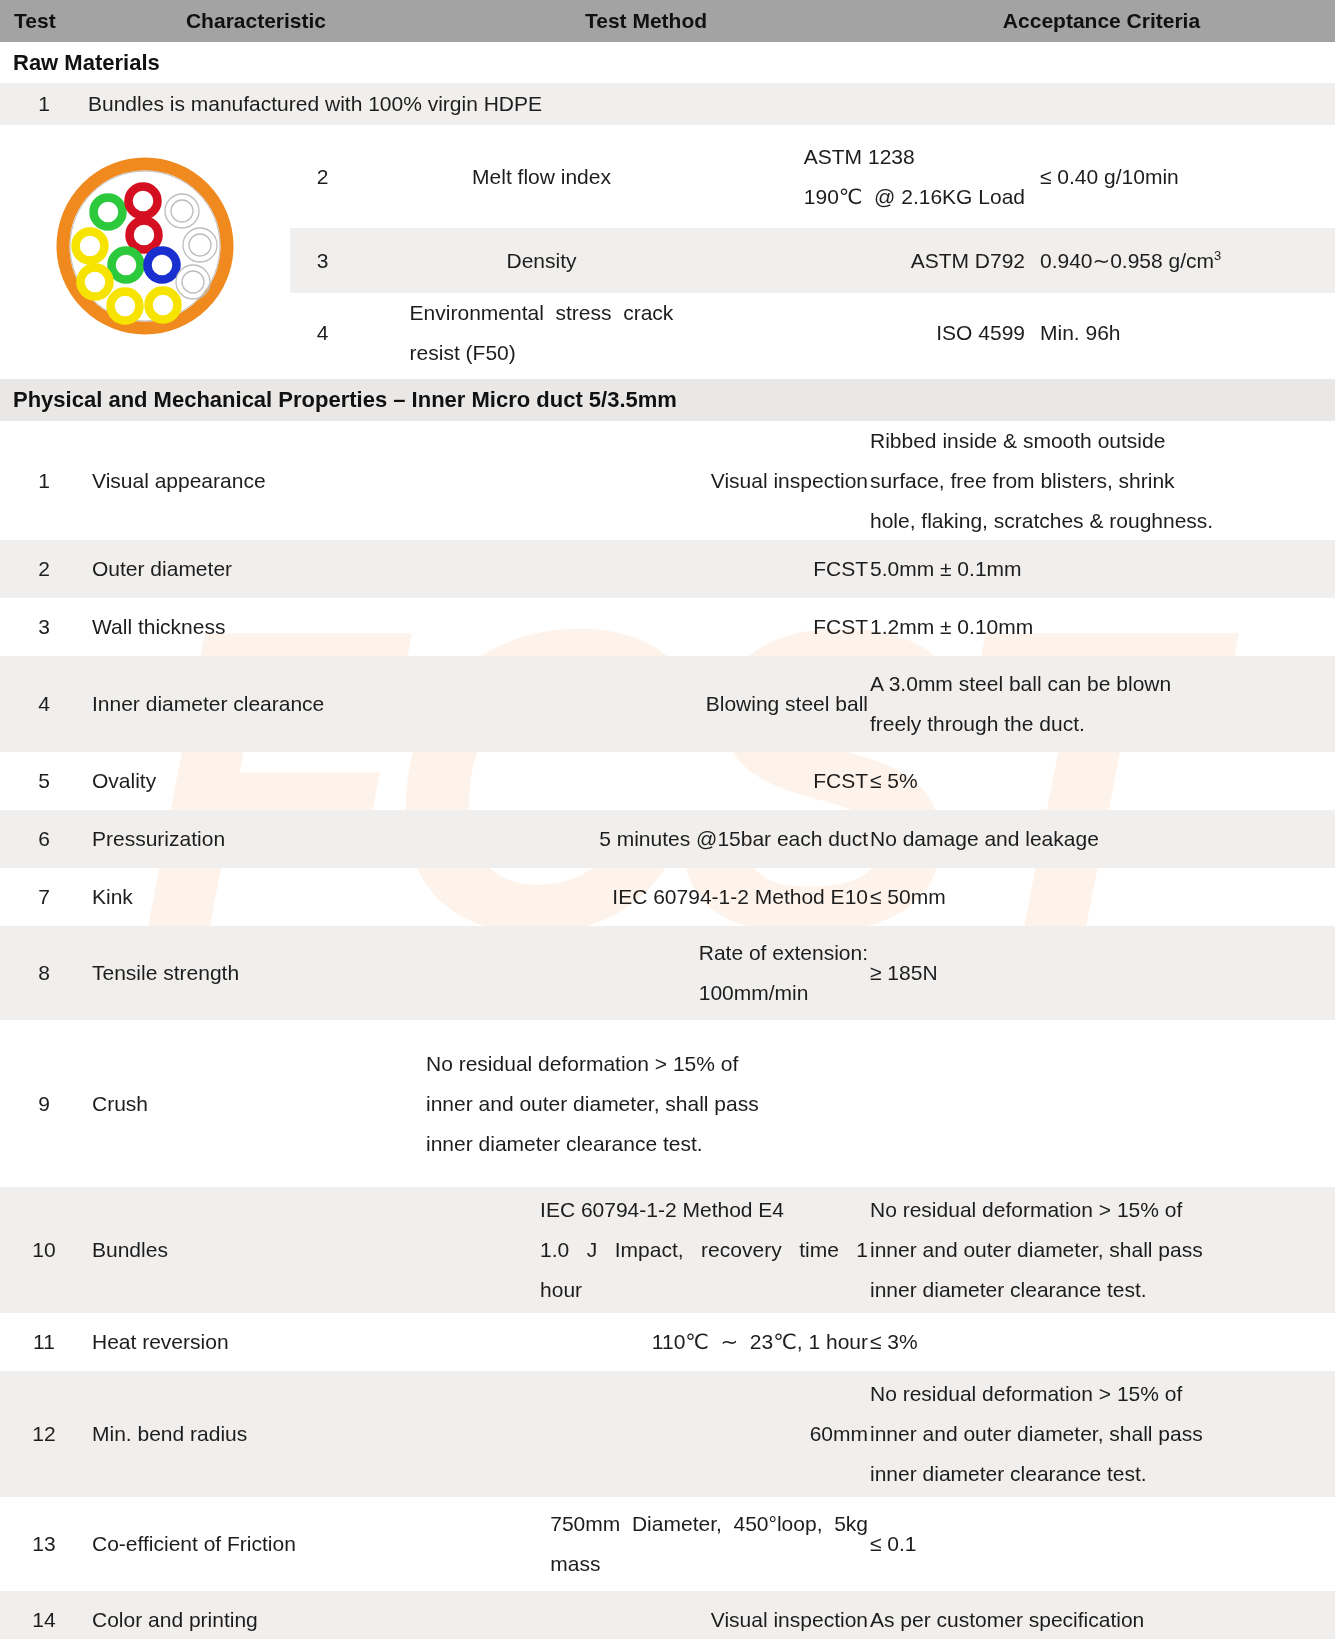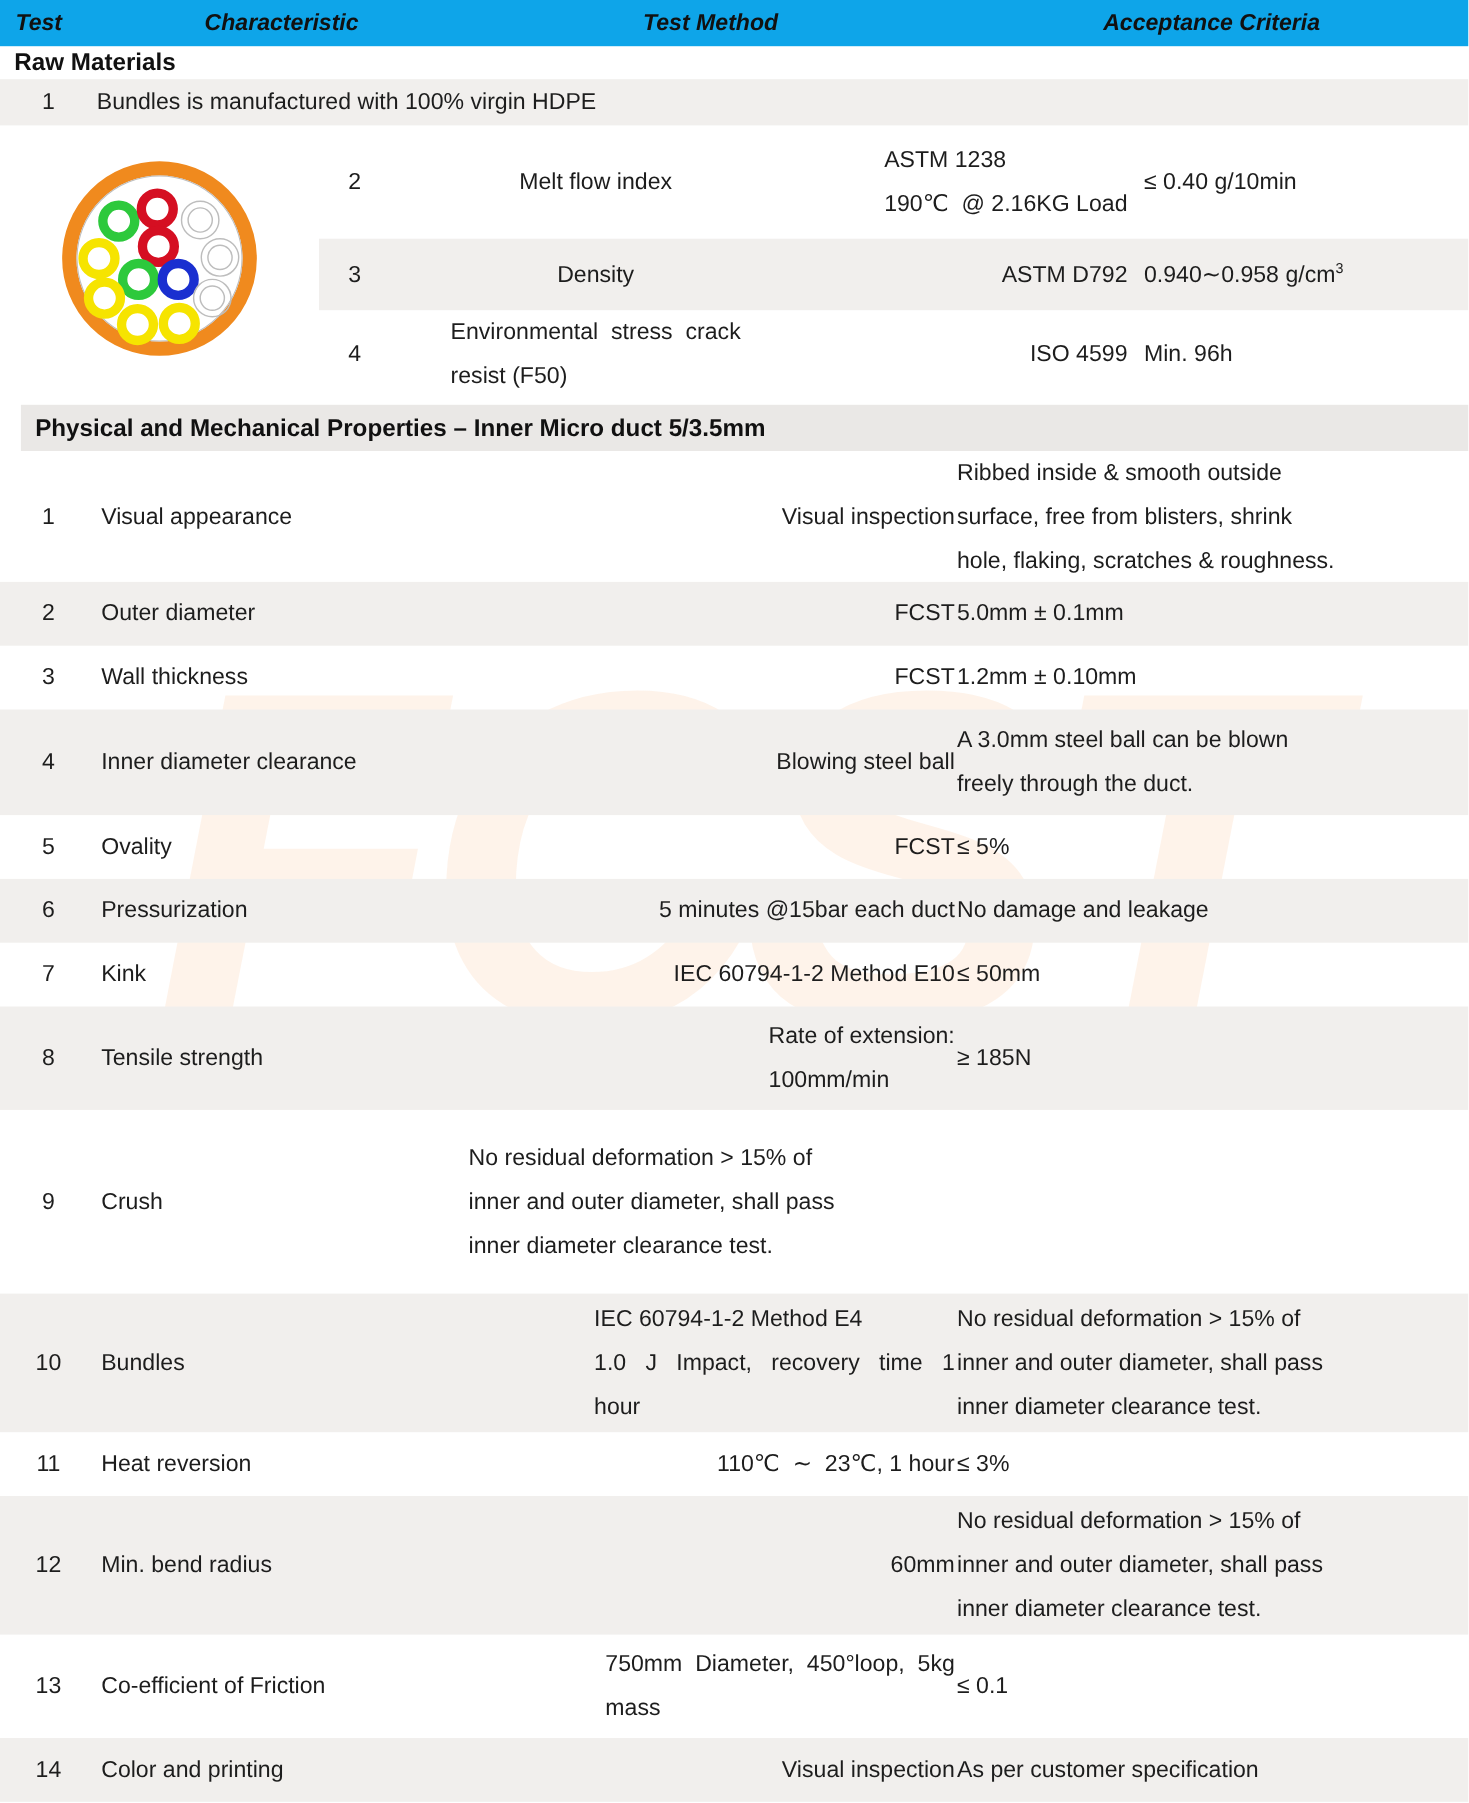--- a/index.html
+++ b/index.html
@@ -12,36 +12,36 @@
   }
   .page{position:relative;width:1335px;height:1639px;overflow:hidden;z-index:1;}
   .watermark{
     position:absolute;left:140px;top:480px;width:1100px;height:600px;
     font-size:430px;font-weight:bold;font-style:italic;
     color:rgba(244,140,50,0.10);letter-spacing:-18px;
     z-index:0;pointer-events:none;line-height:600px;white-space:nowrap;
   }
   .row{display:grid;grid-template-columns:88px 336px 444px 467px;position:relative;z-index:1;}
   .gray{background:#f1efed;}
-  .hdrgray{background:#0ea5e9;font-style:italic;}
+  .hdrgray{background:#a3a3a3;}
   .cell{display:flex;align-items:center;}
   .cell > span{white-space:pre-wrap;line-height:40px;font-size:21px;}
   .numcell{justify-content:center;}
   .char{padding-left:4px;}
   .meth{padding-left:16px;justify-content:flex-end;}
   .crit{padding-left:2px;padding-right:14px;}
   
   .thead{height:42px;}
   .thead .cell > span{font-weight:bold;line-height:42px;font-size:21px;color:#111;}
   .thead .c1{padding-left:14px;}
   .thead .c2,.thead .c3,.thead .c4{justify-content:center;}
   
-  .sectitle{height:30px;display:flex;align-items:center;position:relative;z-index:1;}
+  .sectitle{height:41px;display:flex;align-items:center;position:relative;z-index:1;}
   .sectitle > span{font-weight:bold;font-size:22px;padding-left:13px;color:#111;}
-  .sec2{height:42px;background:#eae8e6;margin-left:19px;}
+  .sec2{height:42px;background:#eae8e6;}
   
   .rm1{height:42px;}
   .rm1 .text{grid-column:2 / 5;}
   
   .rawblock{position:relative;height:242px;z-index:1;}
   .bundle{position:absolute;left:50px;top:26px;width:190px;height:190px;}
   .subrow{margin-left:290px;display:grid;grid-template-columns:65px 355px 315px 310px;}
   .subrow .char{padding-left:18px;justify-content:center;}
   .subrow .meth{padding-left:18px;}
   .subrow .crit{padding-left:15px;padding-right:8px;}

